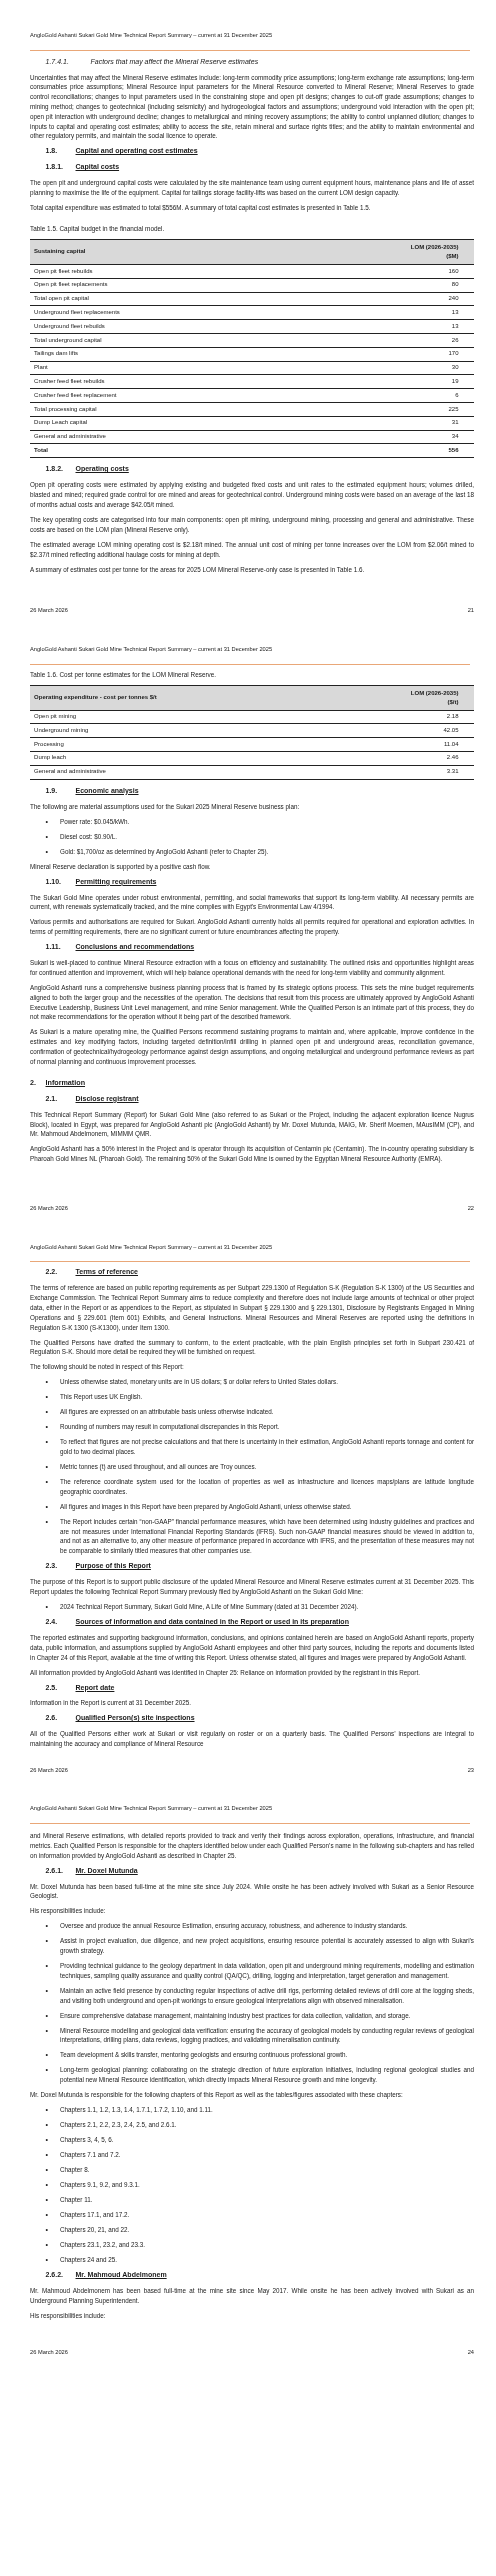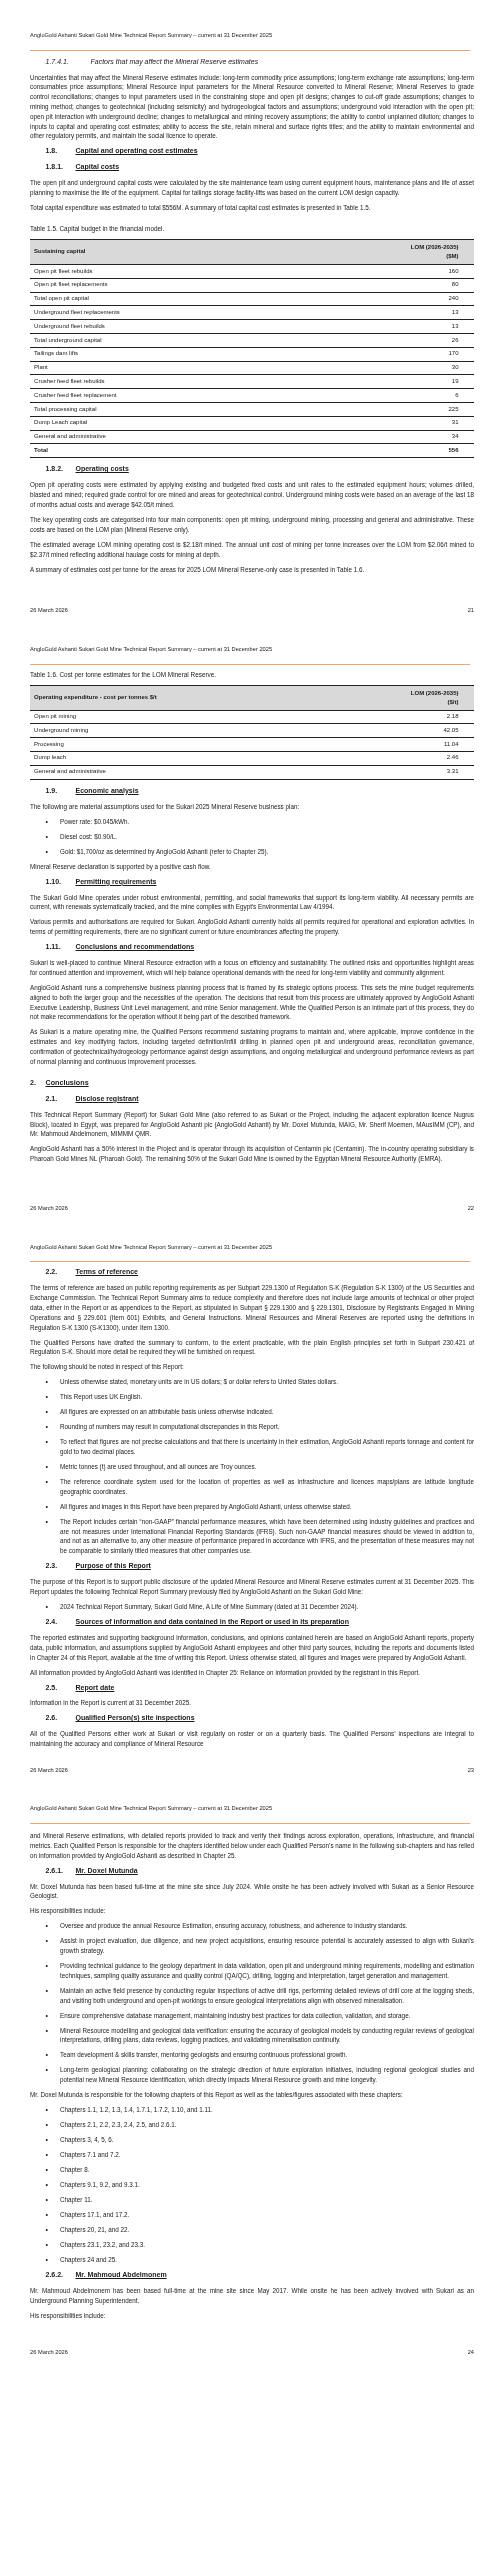--- a/index.html
+++ b/index.html
@@ -217,21 +217,21 @@
   <div class="sec">
     <span class="num">1.11.</span>
     <span class="title">Conclusions and recommendations</span>
   </div>
   <p>Sukari is well-placed to continue Mineral Resource extraction with a focus on efficiency and sustainability. The outlined risks and opportunities highlight areas for continued attention and improvement, which will help balance operational demands with the need for long-term viability and community alignment.</p>
   <p>AngloGold Ashanti runs a comprehensive business planning process that is framed by its strategic options process. This sets the mine budget requirements aligned to both the larger group and the necessities of the operation. The decisions that result from this process are ultimately approved by AngloGold Ashanti Executive Leadership, Business Unit Level management, and mine Senior management. While the Qualified Person is an intimate part of this process, they do not make recommendations for the operation without it being part of the described framework.</p>
   <p>As Sukari is a mature operating mine, the Qualified Persons recommend sustaining programs to maintain and, where applicable, improve confidence in the estimates and key modifying factors, including targeted definition/infill drilling in planned open pit and underground areas, reconciliation governance, confirmation of geotechnical/hydrogeology performance against design assumptions, and ongoing metallurgical and underground performance reviews as part of normal planning and continuous improvement processes.</p>
 
   <div class="sec top" style="margin-top:11.3px;">
     <span class="num">2.</span>
-    <span class="title">Conclusions</span>
+    <span class="title">Information</span>
   </div>
   <div class="sec">
     <span class="num">2.1.</span>
     <span class="title">Disclose registrant</span>
   </div>
   <p>This Technical Report Summary (Report) for Sukari Gold Mine (also referred to as Sukari or the Project, including the adjacent exploration licence Nugrus Block), located in Egypt, was prepared for AngloGold Ashanti plc (AngloGold Ashanti) by Mr. Doxel Mutunda, MAIG, Mr. Sherif Moemen, MAusIMM (CP), and Mr. Mahmoud Abdelmonem, MIMMM QMR.</p>
   <p>AngloGold Ashanti has a 50% interest in the Project and is operator through its acquisition of Centamin plc (Centamin). The in-country operating subsidiary is Pharoah Gold Mines NL (Pharoah Gold). The remaining 50% of the Sukari Gold Mine is owned by the Egyptian Mineral Resource Authority (EMRA).</p>
 
   <div class="page-footer" style="margin-top:40px;">
     <span>26 March 2026</span>

